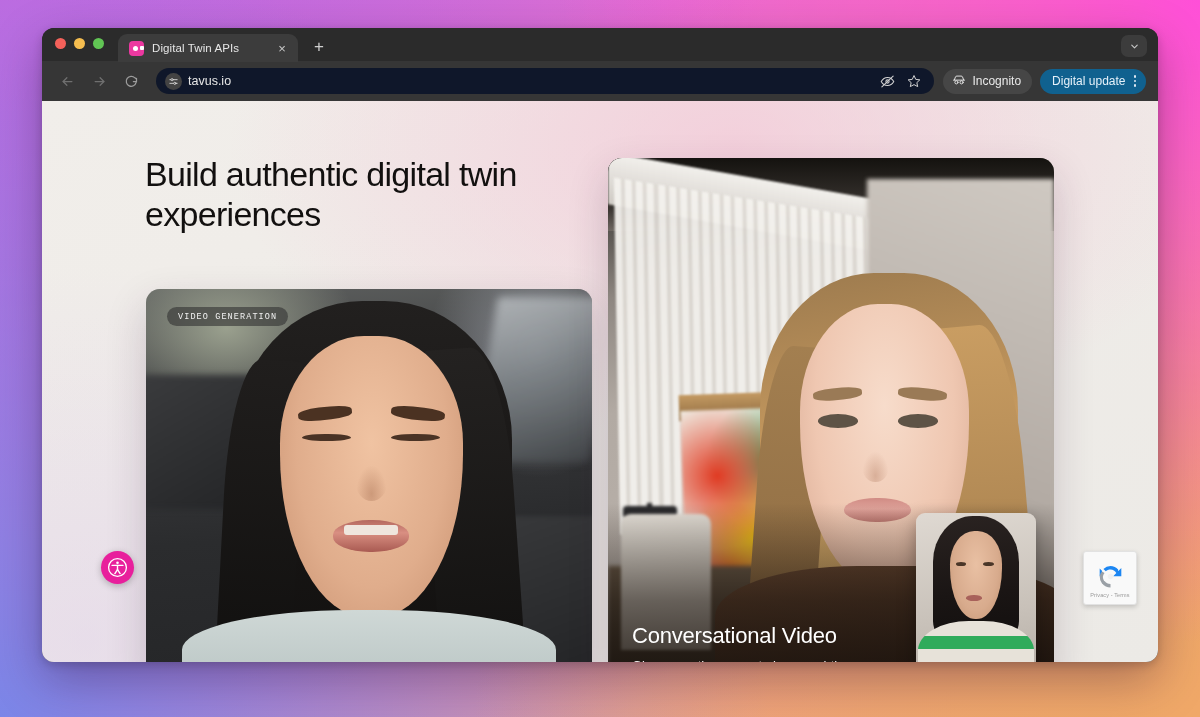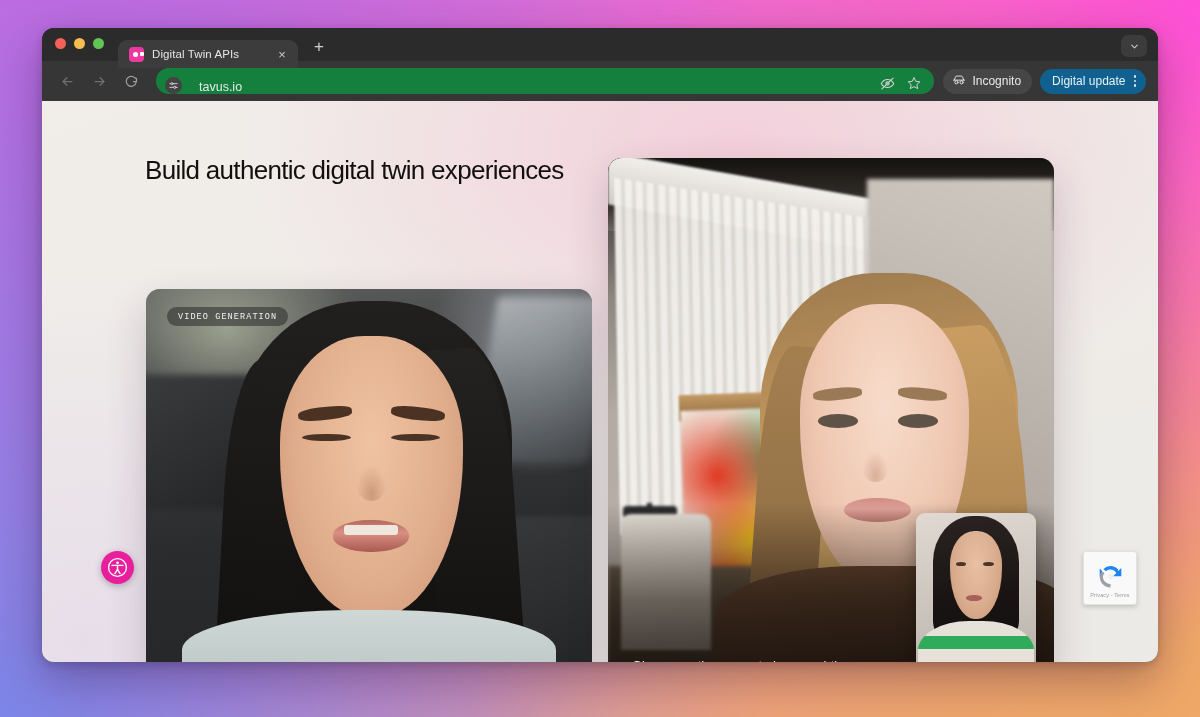--- a/index.html
+++ b/index.html
@@ -63,21 +63,21 @@
   .tab {
     display: flex;
     align-items: center;
     gap: 8px;
     height: 28px;
     width: 180px;
     padding: 0 8px 0 11px;
     background: #3c3c3c;
     border-radius: 9px 9px 0 0;
     position: relative;
-    top: 7px;
+    top: 1px;
   }
   .tab-favicon {
     width: 15px; height: 15px;
     border-radius: 4px;
     background: #ec38a0;
     display: flex; align-items: center; justify-content: center;
     flex: 0 0 auto;
   }
   .tab-favicon::after {
     content: "";
@@ -147,26 +147,26 @@
     display: flex; align-items: center; justify-content: center;
     border-radius: 50%;
     color: #9d9d9d;
   }
   .nav-btn.disabled { color: #6f6f6f; }
 
   .omnibox {
     flex: 1 1 auto;
     height: 26px;
     margin: 0 7px 0 8px;
-    background: #15803d;
+    background: #0f172a;
     border-radius: 14px;
     display: flex;
-    align-items: flex-end;
+    align-items: center;
     padding: 0 9px;
-    gap: 17px;
+    gap: 6px;
     min-width: 0;
   }
   .omnibox-icon {
     width: 17px; height: 17px;
     border-radius: 50%;
     background: #434343;
     display: flex; align-items: center; justify-content: center;
     flex: 0 0 auto;
   }
   .omnibox-url {
@@ -217,21 +217,21 @@
       radial-gradient(ellipse 720px 420px at 62% 8%, rgba(244,196,214,.72) 0%, rgba(244,196,214,0) 70%),
       radial-gradient(ellipse 520px 520px at 4% 96%, rgba(226,210,235,.55) 0%, rgba(226,210,235,0) 72%),
       linear-gradient(160deg, #f1eeea 0%, #efece8 45%, #eceae6 100%);
   }
 
   .hero-title {
     position: absolute;
     left: 103px;
     top: 54px;
     width: 430px;
-    font-size: 26px;
+    font-size: 34px;
     line-height: 1.17;
     letter-spacing: -.7px;
     color: #12100f;
     font-weight: 400;
   }
 
   
   .video-card {
     position: absolute;
     border-radius: 14px;
@@ -771,20 +771,21 @@
           <span class="pip-face"></span>
           <span class="pip-eye-l"></span>
           <span class="pip-eye-r"></span>
           <span class="pip-mouth"></span>
           <span class="pip-sweater"></span>
         </div>
 
         <span class="caption-scrim"></span>
 
         <div class="card-caption">
+          <h3>Conversational Video</h3>
           <p>Give users the power to have real-time</p>
         </div>
       </div>
 
       <div id="accessibility-widget">
         <svg width="21" height="21" viewBox="0 0 24 24" fill="none" stroke="#ffffff" stroke-width="1.6" stroke-linecap="round">
           <circle cx="12" cy="12" r="10.2" stroke="#ffffff" stroke-width="1.5"></circle>
           <circle cx="12" cy="6.6" r="1.5" fill="#ffffff" stroke="none"></circle>
           <line x1="5.8" y1="9.6" x2="18.2" y2="9.6"></line>
           <line x1="12" y1="9.6" x2="12" y2="14.4"></line>

